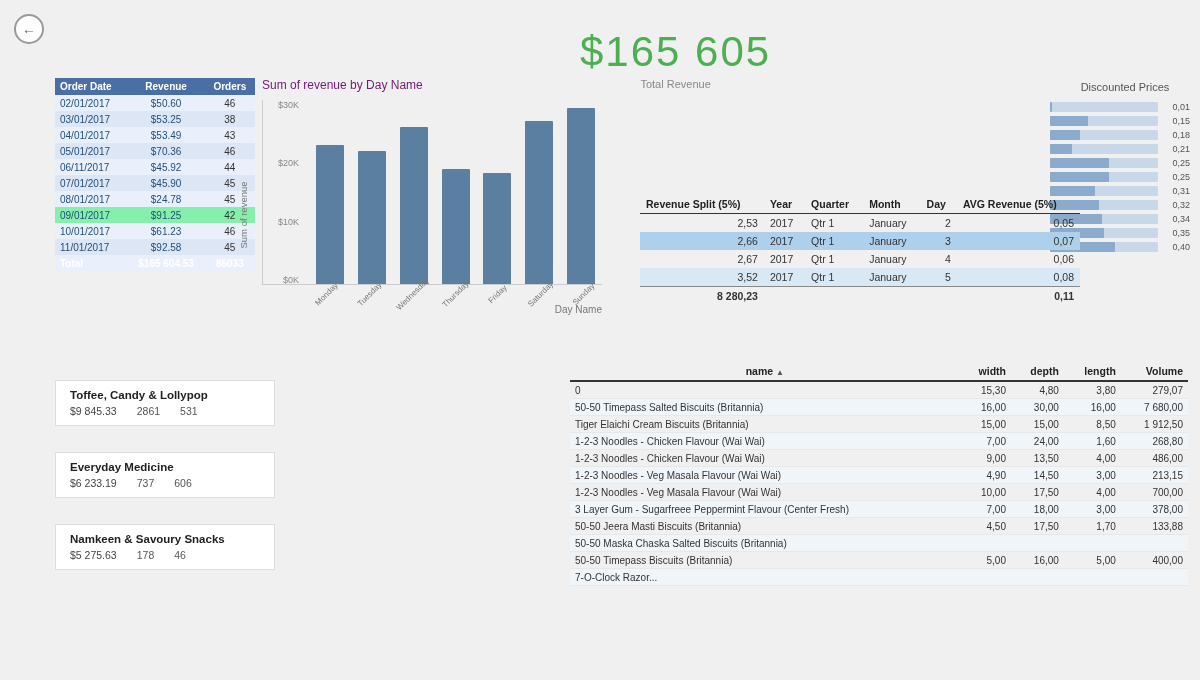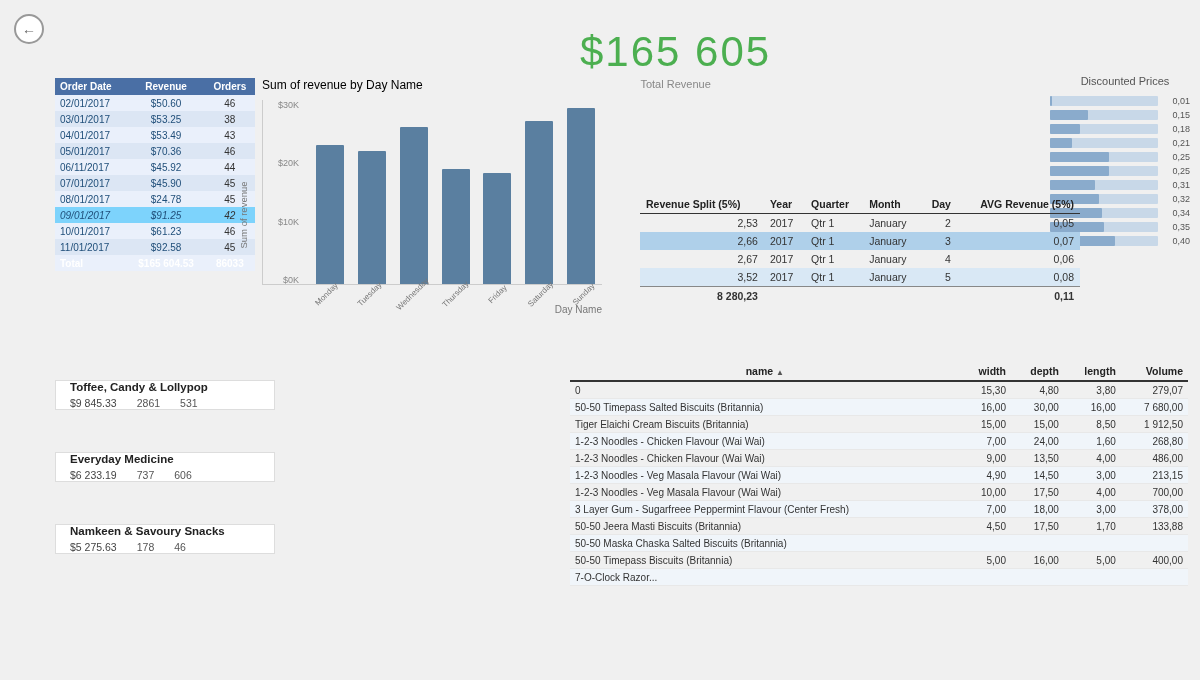--- a/index.html
+++ b/index.html
@@ -77,36 +77,36 @@
     .orders-table th:first-child {
       text-align: left;
     }
     .orders-table td {
       padding: 2.5px 5px;
       text-align: center;
       font-size: 10px;
     }
     .orders-table tr:nth-child(even) td { background: #dce6f4; }
     .orders-table tr:nth-child(odd) td { background: #eaf0fb; }
-    .orders-table tr.highlighted td { background: #7dd3fc; font-style: italic; }
+    .orders-table tr.highlighted td { background: #86efac; }
     .orders-table td.date { text-align: left; color: #1f4e79; font-weight: 500; }
     .orders-table td.revenue { color: #1f4e79; }
     .orders-table .total-row td { background: #2e4057; color: white; font-weight: 700; }
 
     
     .chart-section {
       position: absolute;
       top: 78px;
       left: 262px;
       width: 360px;
       height: 280px;
     }
     .chart-title {
       font-size: 12px;
-      color: #000000;
+      color: #701a75;
       margin-bottom: 8px;
       font-weight: 400;
     }
     .chart-container {
       position: relative;
       width: 340px;
       height: 230px;
     }
     .chart-y-label {
       position: absolute;
@@ -173,38 +173,38 @@
       font-size: 10.5px;
     }
     .rev-table th {
       border-bottom: 1.5px solid #333;
       padding: 3px 6px;
       text-align: left;
       font-weight: 600;
       font-size: 10.5px;
       color: #222;
     }
-    .rev-table th.num { text-align: right; }
+    .rev-table th.num { text-align: left; }
     .rev-table td {
       padding: 3px 6px;
       font-size: 10.5px;
       color: #333;
     }
     .rev-table td.num { text-align: right; }
     .rev-table tr:nth-child(even) td { background: #d9e8f5; }
     .rev-table tr.highlighted td { background: #afd0ea; }
     .rev-table tfoot td {
       border-top: 1px solid #888;
       font-weight: 700;
     }
 
     
     .discounted-section {
       position: absolute;
-      top: 70px;
+      top: 76px;
       right: 0;
       width: 150px;
     }
     .discounted-title {
       font-size: 11px;
       color: #555;
       text-align: center;
       padding: 5px 0;
       margin-bottom: 4px;
     }
@@ -236,21 +236,21 @@
       color: #555;
       width: 28px;
       text-align: right;
     }
 
     
     .category-panel {
       position: absolute;
       background: white;
       border: 1px solid #ddd;
-      padding: 0 14px;
+      padding: 8px 14px;
       width: 220px;
     }
     .cat-name {
       font-size: 11.5px;
       font-weight: 600;
       color: #222;
       margin-bottom: 4px;
     }
     .cat-row {
       display: flex;

